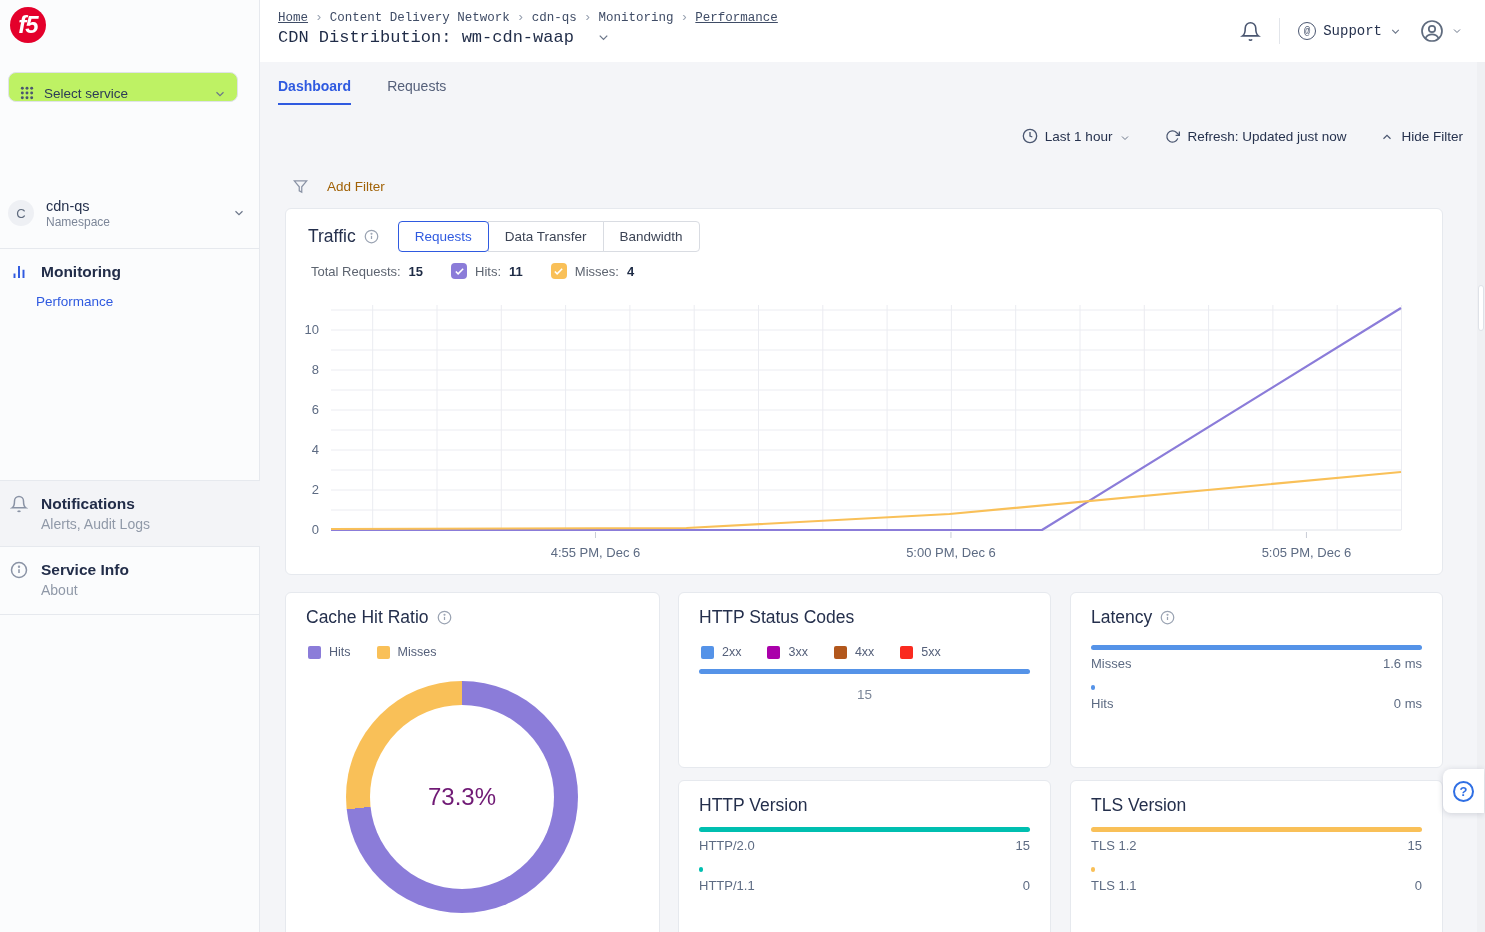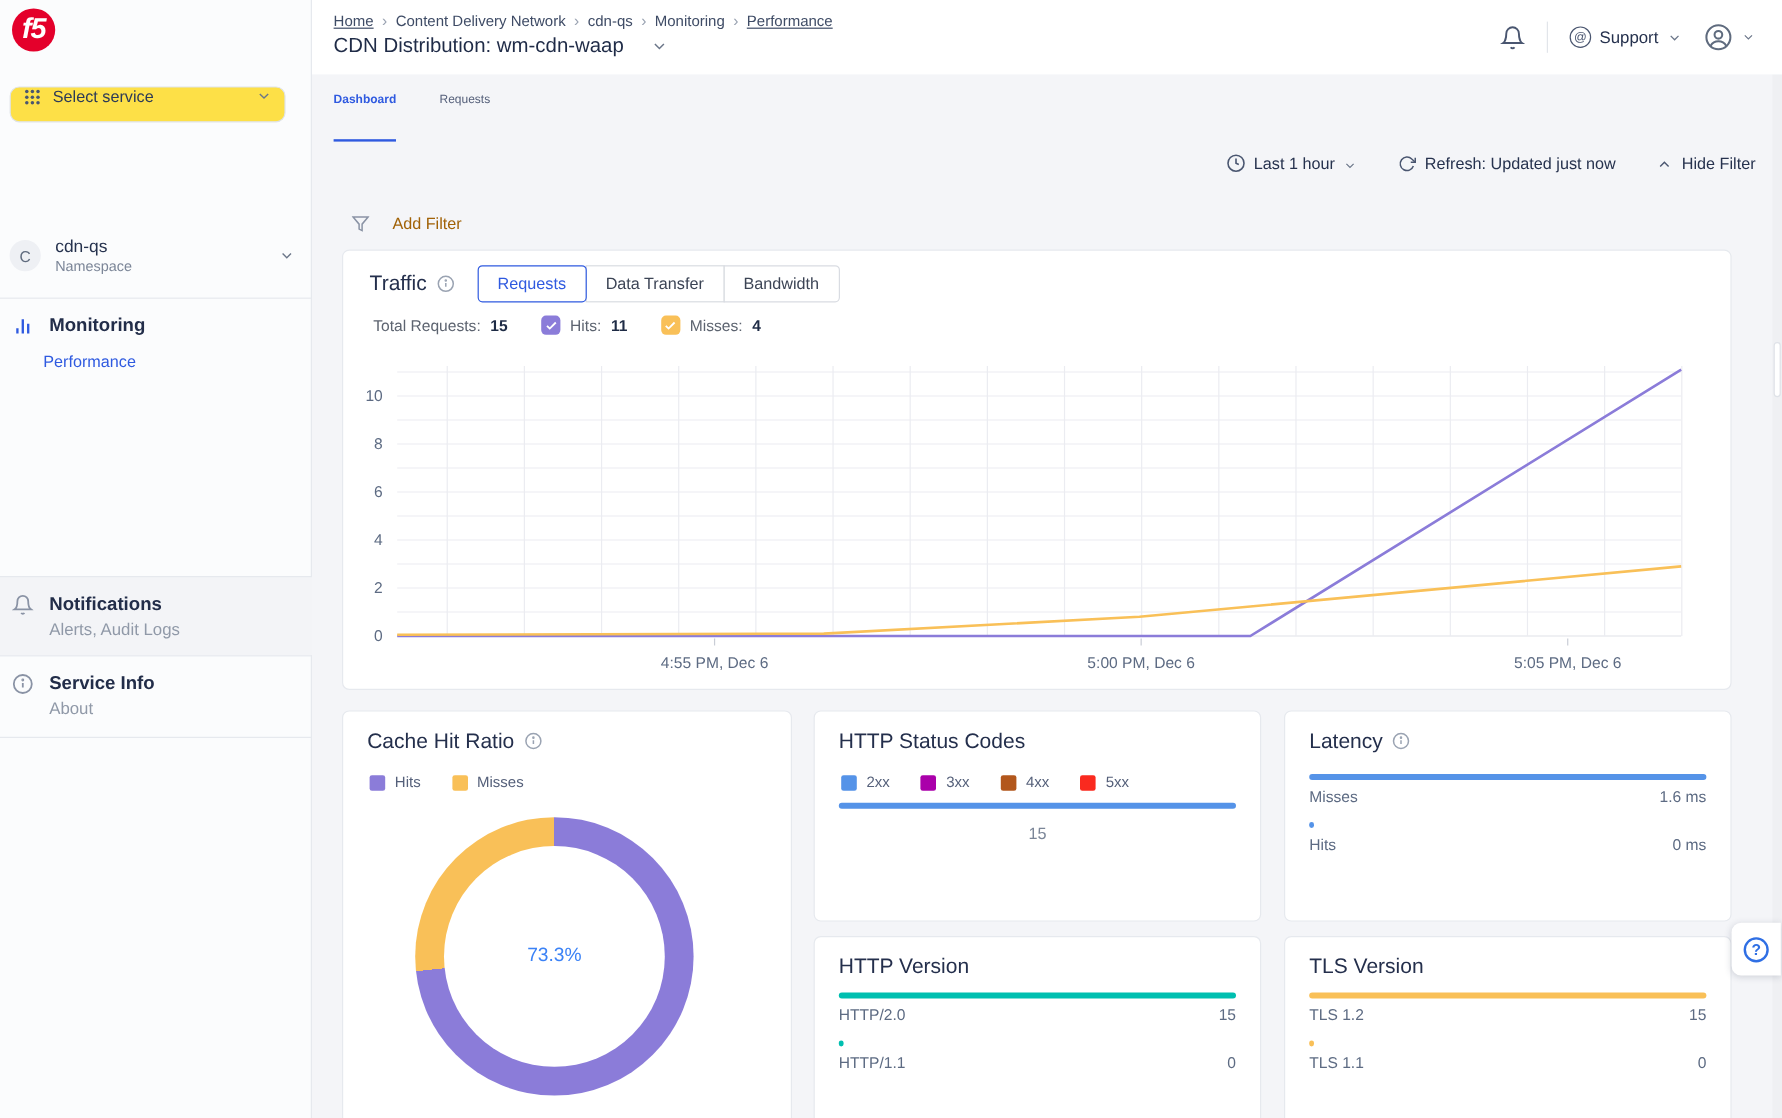--- a/index.html
+++ b/index.html
@@ -7,21 +7,21 @@
     font-family:"Liberation Sans", sans-serif; background:#f4f5f8; color:#24304b; }
   .app { position:relative; width:1485px; height:932px; }
 
   
   .sidebar { position:absolute; left:0; top:0; width:260px; height:932px;
     background:#fbfcfd; border-right:1px solid #e6e9ee; }
   .logo { position:absolute; left:10px; top:7px; width:36px; height:36px; border-radius:50%;
     background:#e4002b; color:#fff; display:flex; align-items:center; justify-content:center;
     font-weight:bold; font-style:italic; font-size:24px; letter-spacing:-1px;}
   .svc-select { position:absolute; left:8px; top:72px; width:230px; height:30px;
-    background:#fde047; border:1px solid #dfe3e9; border-radius:8px; display:flex; align-items:flex-start;
+    background:#bef264; border:1px solid #dfe3e9; border-radius:8px; display:flex; align-items:flex-end;
     padding:0 10px; gap:9px; font-size:13.5px; color:#2c3a57; cursor:pointer;}
   .svc-select .chev { margin-left:auto; }
   .prod-title { position:absolute; left:8px; top:124px; width:240px; font-size:17px; font-weight:bold;
     color:#222d49; line-height:1.55;}
   .badge { display:inline-block; background:#99a2b1; color:#fff; font-size:10.5px; font-weight:normal;
     border-radius:9px; padding:2px 8px; vertical-align:2px; margin-left:4px;}
   .ns-row { position:absolute; left:0; top:190px; width:260px; height:46px; display:flex;
     align-items:center; padding:0 14px 0 8px; gap:12px; cursor:pointer;}
   .ns-avatar { width:26px; height:26px; border-radius:50%; background:#eef0f4; color:#5f6b7e;
     display:flex; align-items:center; justify-content:center; font-size:13px;}
@@ -34,39 +34,39 @@
   .sec-sub { font-size:14px; color:#9099a8; margin-top:3px;}
   .sec-item { display:flex; align-items:center; font-size:13.5px; color:#2c3a57;
     padding:9px 14px 9px 36px; cursor:pointer;}
   .sec-item.active { color:#2f5ae0; }
   .sec-item .chev { margin-left:auto;}
   .sec-notif { background:#f3f4f7; }
 
   
   .main { position:absolute; left:260px; top:0; width:1225px; height:932px; }
   .topbar { position:absolute; left:0; top:0; width:1225px; height:74px; background:#fff;
-    border-bottom:1px solid #4c1d95; }
+    border-bottom:1px solid #4c1d95;font-family:Liberation Mono, monospace; }
   .breadcrumb { position:absolute; left:18px; top:10px; display:flex; align-items:center; gap:7px;
     font-size:12.5px; color:#3f4c66;}
   .breadcrumb .sep { color:#99a2b1; font-size:13px; }
   .crumb { cursor:pointer; }
   .crumb.lnk { text-decoration:underline; }
   .title-row { position:absolute; left:18px; top:28px; display:flex; align-items:center; gap:22px;}
   .page-title { font-size:17px; font-weight:normal; color:#1f2b47; }
   .tb-right { position:absolute; right:22px; top:0; height:62px; display:flex; align-items:center; gap:18px;}
   .tb-div { width:1px; height:26px; background:#e2e5ea; }
   .support { display:flex; align-items:center; gap:7px; font-size:14px; color:#26324e; cursor:pointer;}
   .iconbtn { cursor:pointer; display:flex; align-items:center; }
   .at-ic { width:18px; height:18px; border:1.5px solid #4a5670; border-radius:50%;
     display:flex; align-items:center; justify-content:center; font-size:10.5px; color:#4a5670;}
 
   .content { position:absolute; left:0; top:62px; width:1225px; height:870px; background:#f4f5f8;
     overflow:hidden; }
   .tabs { position:absolute; left:18px; top:16px; display:flex; gap:36px; }
-  .tab { font-size:10px; color:#55607a; padding-bottom:27px; cursor:pointer;}
+  .tab { font-size:14px; color:#55607a; padding-bottom:9px; cursor:pointer;}
   .tab.active { color:#2f5ae0; font-weight:bold; border-bottom:2.5px solid #2f5ae0;}
   .filterbar { position:absolute; right:22px; top:66px; display:flex; align-items:center; gap:34px;
     font-size:13.5px; color:#26324e;}
   .fb-item { display:flex; align-items:flex-end; gap:7px; cursor:pointer;}
   .addfilter { position:absolute; left:33px; top:117px; display:flex; align-items:center; gap:19px;
     font-size:13.5px; color:#a16207; cursor:pointer;}
 
   .card { position:absolute; background:#fff; border:1px solid #e6e9ee; border-radius:6px; }
   .card-title { font-size:17.5px; color:#242f4c; display:flex; align-items:center; gap:8px;}
 
@@ -94,21 +94,21 @@
   .httpver-card { left:418px; top:718px; width:373px; height:176px; }
   .tlsver-card { left:810px; top:718px; width:373px; height:176px; }
   .card .hd { position:absolute; left:20px; top:14px; }
   .legend { position:absolute; left:22px; top:52px; display:flex; gap:26px; font-size:12.5px; color:#55607a;}
   .lg { display:flex; align-items:center; gap:8px;}
   .sw { width:13px; height:13px; border-radius:2px; }
   .donut-wrap { position:absolute; left:60px; top:88px; width:232px; height:232px;}
   .donut { width:232px; height:232px; border-radius:50%; position:relative;}
   .donut-hole { position:absolute; left:24px; top:24px; width:184px; height:184px; border-radius:50%;
     background:#fff; display:flex; align-items:center; justify-content:center;}
-  .donut-label { font-size:16px; color:#3b82f6; }
+  .donut-label { font-size:24px; color:#701a75; }
   .bars { position:absolute; left:20px; right:20px; top:46px; }
   .bars.lat { top:52px; }
   .brow { position:relative; margin-bottom:14px; }
   .bbar { height:5px; border-radius:2.5px; margin-bottom:6px;}
   .bmeta { display:flex; justify-content:space-between; font-size:13px; color:#5d6b83;}
   .status-bar { position:absolute; left:20px; right:20px; top:76px; height:5px; border-radius:2.5px;}
   .status-val { position:absolute; left:0; right:0; top:94px; text-align:center; font-size:13.5px; color:#7b8698;}
 
   
   .fab { position:absolute; right:1px; top:707px; width:41px; height:44px; background:#fff;

